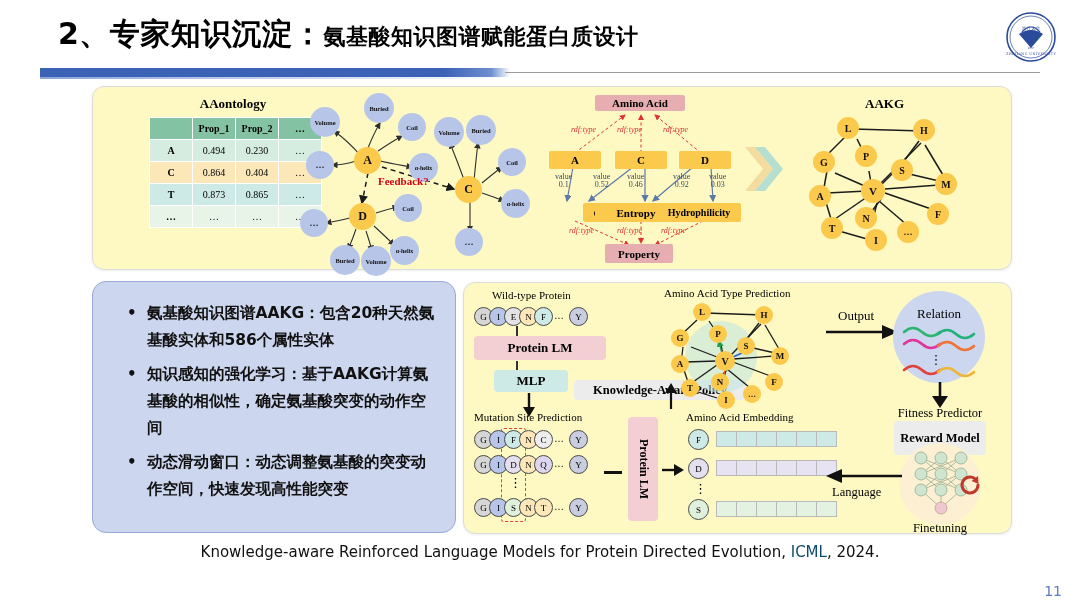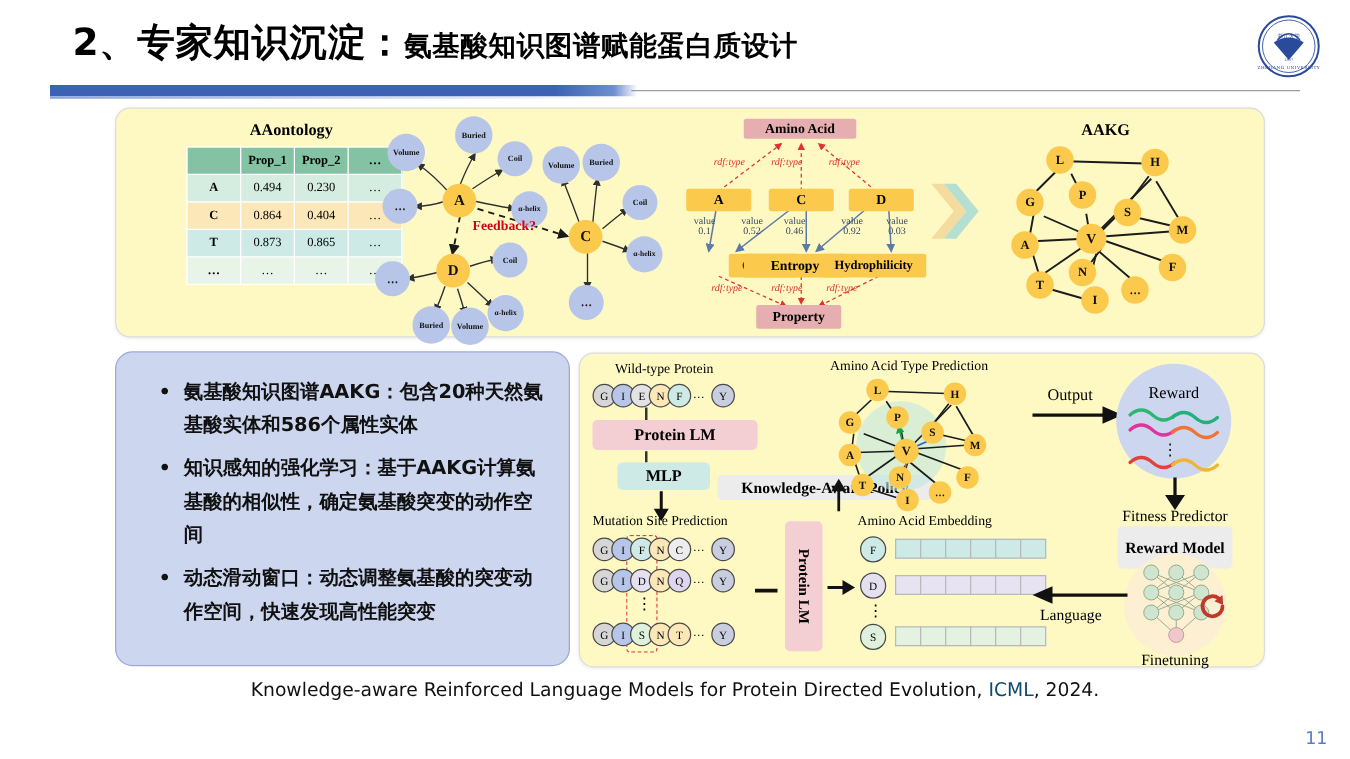--- a/index.html
+++ b/index.html
@@ -487,21 +487,21 @@
 <div class="abs" style="left:826px;top:325px;">
   <svg width="72" height="14">
       <path d="M0 7 L58 7" stroke="#111" stroke-width="2.6"></path>
       <path d="M56 0 L72 7 L56 14 Z" fill="#111"></path>
     </svg>
 </div>
 <div class="abs" style="left:838px;top:308px;font-size:13px;font-family:'Liberation Serif','DejaVu Serif',serif;">Output</div>
 
 <div class="abs" style="left:893px;top:291px;width:92px;height:92px;border-radius:50%;background:#ccd7ef;"></div>
 <div class="abs" style="left:906px;top:306px;width:66px;text-align:center;font-size:13px;
-            font-family:'Liberation Serif','DejaVu Serif',serif;">Reward</div>
+            font-family:'Liberation Serif','DejaVu Serif',serif;">Relation</div>
 <div class="abs" style="left:900px;top:324px;">
   <svg width="78" height="54">
     <path d="M4 8 q9 -8 18 0 t18 0" stroke="#2fb572" stroke-width="2.6" fill="none" stroke-linecap="round"></path>
     <path d="M38 10 q9 -8 18 0 t18 0" stroke="#24b07a" stroke-width="2.6" fill="none" stroke-linecap="round"></path>
     <path d="M4 20 q9 -8 18 0 t18 0" stroke="#e0339b" stroke-width="2.6" fill="none" stroke-linecap="round"></path>
     <path d="M38 22 q9 -8 18 0 t18 0" stroke="#ef7438" stroke-width="2.6" fill="none" stroke-linecap="round"></path>
     <path d="M4 46 q9 -8 18 0 t18 0" stroke="#e0423c" stroke-width="2.6" fill="none" stroke-linecap="round"></path>
     <path d="M38 48 q9 -8 18 0 t18 0" stroke="#efb53a" stroke-width="2.6" fill="none" stroke-linecap="round"></path>
     <text x="36" y="40" font-size="13" text-anchor="middle" fill="#111">⋮</text>
   </svg>

